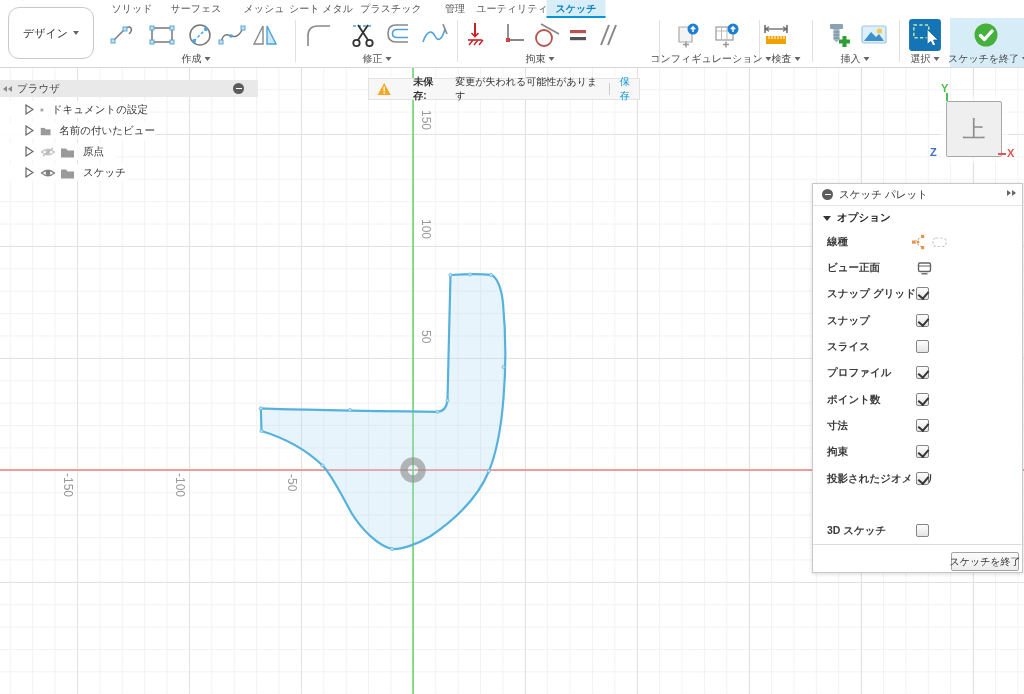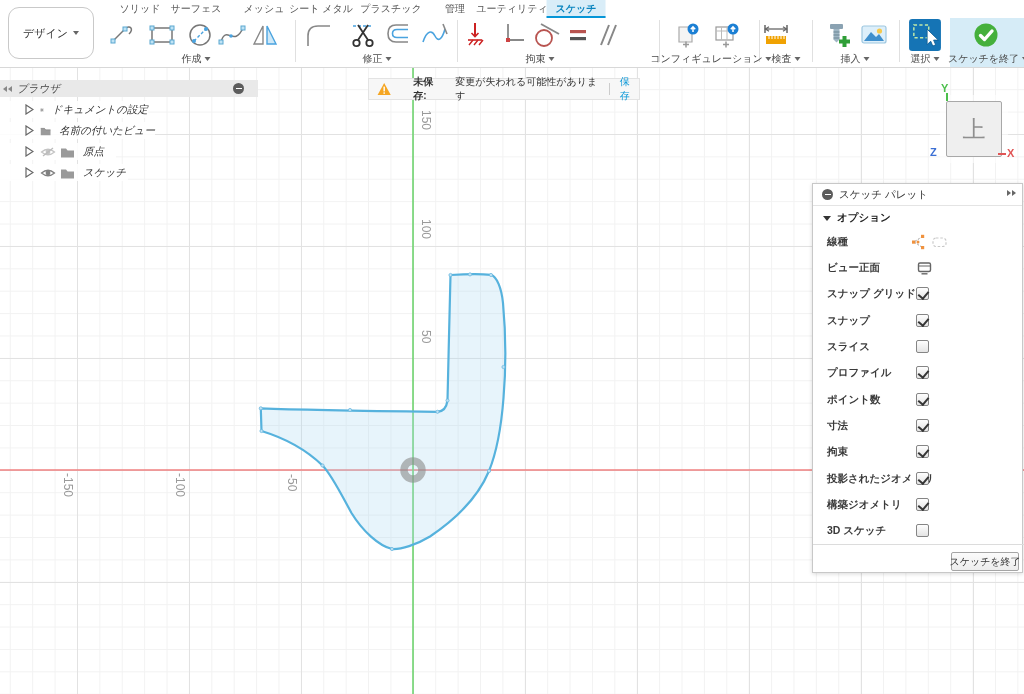--- a/index.html
+++ b/index.html
@@ -29,21 +29,21 @@
   .caret{display:inline-block;width:0;height:0;border-left:3.5px solid transparent;border-right:3.5px solid transparent;border-top:4px solid #666;}
   .finish-bg{position:absolute;left:950px;top:18px;width:74px;height:49px;background:#d6ecf7;}
   
   .warnbar{position:absolute;left:368px;top:78px;width:270px;height:20px;background:#f7f7f7;border:1px solid #e3e3e3;
      display:flex;align-items:center;z-index:20;font-size:10px;}
   .warnbar .w-title{font-weight:bold;color:#333;margin-left:22px;}
   .warnbar .w-msg{color:#333;margin-left:10px;}
   .warnbar .w-div{width:1px;height:12px;background:#ccc;margin:0 10px 0 8px;}
   .warnbar .w-save{color:#0696d7;cursor:pointer;}
   
-  .browser{position:absolute;left:0;top:80px;width:258px;z-index:15;font-style:italic;}
+  .browser{position:absolute;left:0;top:80px;width:258px;z-index:15;}
   .br-header{position:relative;height:17px;background:#e9e9e9;display:flex;align-items:center;font-size:10.5px;color:#444;}
   .collapse-ic{display:flex;margin:0 4px 0 3px;}
   .tri-l{width:0;height:0;border-top:3.5px solid transparent;border-bottom:3.5px solid transparent;border-right:4.5px solid #888;margin-right:1px;}
   .tri-r{width:0;height:0;border-top:3.5px solid transparent;border-bottom:3.5px solid transparent;border-left:4.5px solid #666;margin-left:1px;}
   .minus-circle{width:11px;height:11px;border-radius:50%;background:#5c5c5c;position:relative;}
   .minus-circle::after{content:"";position:absolute;left:2.5px;top:4.75px;width:6px;height:1.5px;background:#fff;}
   .br-root{position:relative;height:23px;margin-top:2px;background:rgba(255,255,255,.9);width:148px;display:flex;align-items:center;}
   .wedge{width:0;height:0;border-bottom:10px solid #8d8d8d;border-left:10px solid transparent;margin:0 8px 0 4px;}
   .root-box{display:flex;align-items:center;background:#8f8f8f;border-radius:2px;height:18px;padding:0 6px 0 3px;margin-left:4px;}
   .root-box span{color:#fff;font-size:10.5px;margin-left:5px;}
@@ -279,43 +279,39 @@
         <span class="checkbox" data-checked="true"></span>
       </div>
     <div class="pal-row" style="top:255px">
         <span class="lbl">拘束</span>
         <span class="checkbox" data-checked="true"></span>
       </div>
     <div class="pal-row" style="top:282px">
         <span class="lbl">投影されたジオメトリ</span>
         <span class="checkbox" data-checked="true"></span>
       </div>
-    <div class="pal-row" style="top:308px">
-        <span class="lbl">構築ジオメトリ</span>
-        <span class="checkbox" data-checked="true"></span>
-      </div>
     <div class="pal-row" style="top:334px">
         <span class="lbl">3D スケッチ</span>
         <span class="checkbox" data-checked="false"></span>
       </div>
 
     <div class="pal-footer">
       <span class="pal-btn">スケッチを終了</span>
     </div>
   </div>
 
   <div class="toolbar">
     <div class="finish-bg"></div>
 
     <div class="design-btn">
       <span>デザイン</span>
         <span class="caret"></span>
     </div>
 
-    <span class="tab" style="left:140px">ソリッド</span>
+    <span class="tab" style="left:132px">ソリッド</span>
     <span class="tab" style="left:196px">サーフェス</span>
     <span class="tab" style="left:264px">メッシュ</span>
     <span class="tab" style="left:321px">シート メタル</span>
     <span class="tab" style="left:391px">プラスチック</span>
     <span class="tab" style="left:455px">管理</span>
     <span class="tab" style="left:512px">ユーティリティ</span>
     <span class="tab active" style="left:576px">スケッチ</span>
 
     <span class="tb-sep" style="left:295px"></span>
     <span class="tb-sep" style="left:457px"></span>

